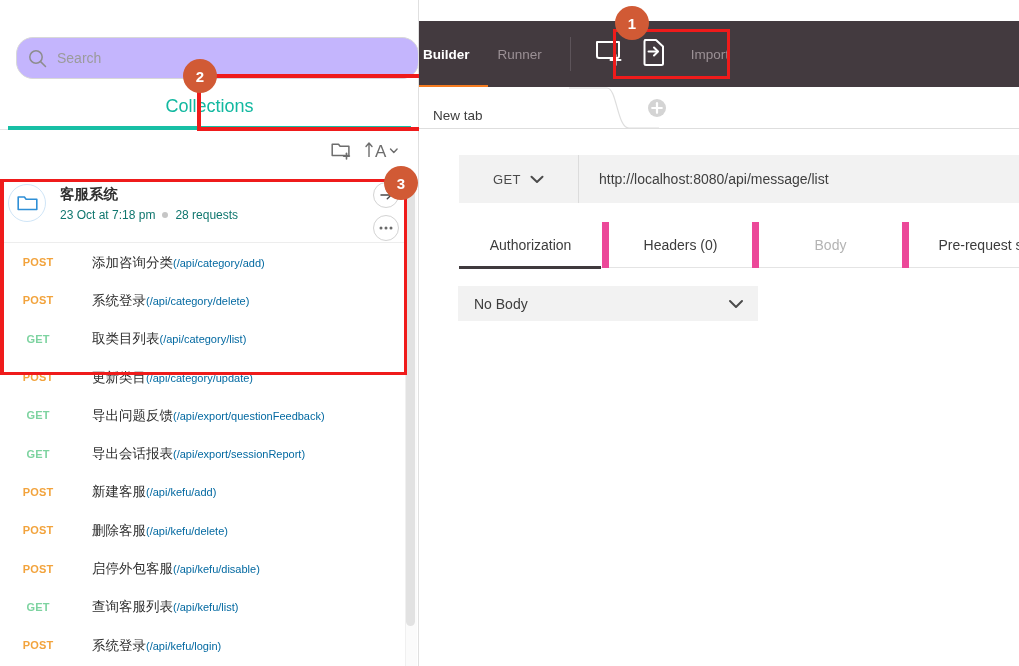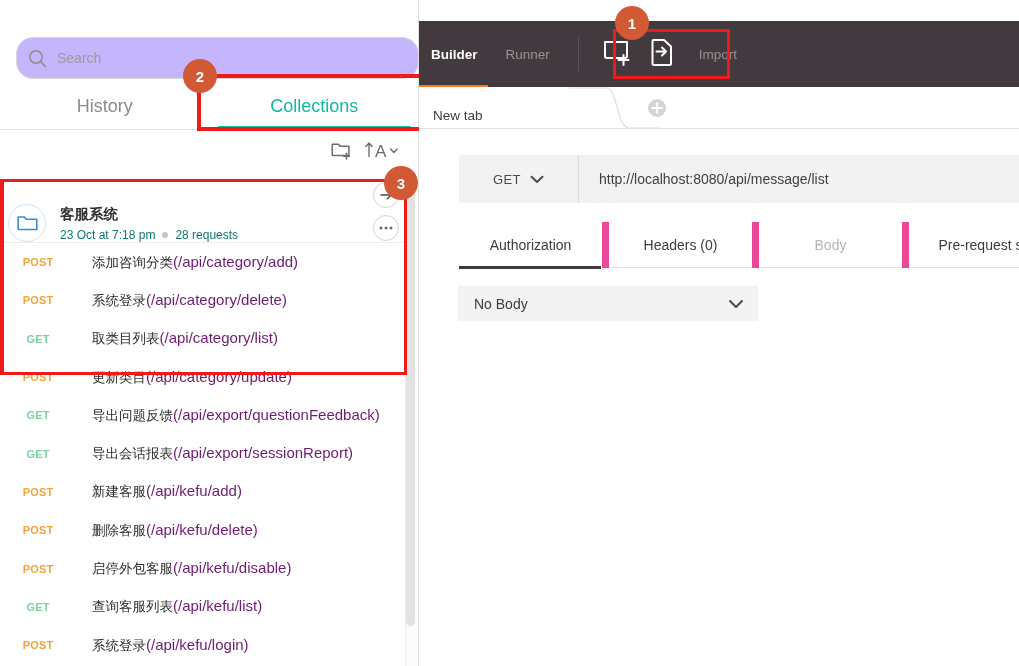--- a/index.html
+++ b/index.html
@@ -59,22 +59,22 @@
   }
   .toolbar-icon { cursor: pointer; display: flex; align-items: center; }
 
   #collection-scroll {
     position: absolute; left: 0; top: 176px;
     width: 411px; height: 490px;
     overflow: hidden;
   }
   #collection-header {
     position: relative; height: 67px;
-    display: flex; align-items: flex-end;
-    padding: 0 10px 0 8px;
+    display: flex; align-items: center;
+    padding: 0 10px 12px 8px;
     border-bottom: 1px solid #ededed;
     background: #fff;
   }
   #collection-folder-icon {
     width: 38px; height: 38px; border-radius: 50%;
     border: 1px solid #cfe5f7; background: #fff;
     display: flex; align-items: center; justify-content: center;
     flex: 0 0 auto;
   }
   #collection-meta { margin-left: 14px; flex: 1; }
@@ -99,21 +99,21 @@
     height: 38.3px; display: flex; align-items: center;
     padding-left: 12px; cursor: pointer; background: #fff; gap: 28px;
   }
   .req-method {
     width: 52px; flex: 0 0 52px; text-align: center;
     font-size: 11px; font-weight: bold; letter-spacing: .2px;
   }
   .m-POST { color: #f2a33c; }
   .m-GET  { color: #7dd3a0; }
   .req-label { font-size: 13.5px; color: #2e2e2e; white-space: nowrap; }
-  .req-path { font-size: 15px; color: #701a75; }
+  .req-path { font-size: 11px; color: #0369a1; }
 
   #sidebar-scrollbar-track {
     position: absolute; left: 405px; top: 176px;
     width: 12px; height: 490px; background: #fbfbfb;
     border-left: 1px solid #f0f0f0;
   }
   #sidebar-scrollbar-thumb {
     position: absolute; left: 406px; top: 178px;
     width: 9px; height: 448px; border-radius: 5px; background: #e2e2e2;
     cursor: pointer;
@@ -127,21 +127,21 @@
   #right { position: absolute; left: 419px; top: 0; width: 600px; height: 666px; background: #fff; }
 
   #topbar {
     position: absolute; left: 0; top: 21px; width: 600px; height: 66px;
     background: #433a3f; display: flex; align-items: center;
   }
   .tb-mode {
     font-size: 13.5px; margin-left: 0; cursor: pointer;
     display: flex; align-items: center; height: 66px;
   }
-  #tb-builder { color: #ffffff; font-weight: bold; padding-left: 12px; }
+  #tb-builder { color: #ffffff; font-weight: bold; padding-left: 4px; }
   #tb-runner  { color: #9b9095; padding-left: 28px; }
   #tb-sep { width: 1px; height: 34px; background: #5d545a; margin-left: 28px; }
   #tb-newtab-icon { margin-left: 24px; cursor: pointer; display: flex; align-items: center; }
   #tb-import { margin-left: 16px; display: flex; align-items: center; gap: 24px; cursor: pointer; }
   #tb-import-label { color: #9b9095; font-size: 13.5px; }
 
   #orange-accent {
     position: absolute; left: 0; top: 85px; width: 69px; height: 4px; background: #f47b20;
   }
 
@@ -226,23 +226,20 @@
       <div id="search-icon-box">
         <svg width="19" height="19" viewBox="0 0 19 19">
           <circle cx="8" cy="8" r="6.2" fill="none" stroke="#8d8d8d" stroke-width="1.5"></circle>
           <line x1="12.6" y1="12.6" x2="17.5" y2="17.5" stroke="#8d8d8d" stroke-width="1.5" stroke-linecap="round"></line>
         </svg>
       </div>
       <input id="search-input" type="text" value="" placeholder="Search" style="">
     </div>
 
     <div id="tabs-row">
-      <div class="side-tab">
-        <span>History</span>
-      </div>
       <div class="side-tab active">
         <span>Collections</span>
       </div>
     </div>
 
     <div id="list-toolbar">
       <div class="toolbar-icon">
         <svg width="22" height="19" viewBox="0 0 22 19">
           <path d="M1.2 3.2 h6.3 l1.6 2.1 h8.8 v9.3 h-16.7 z" fill="none" stroke="#6d6d6d" stroke-width="1.5" stroke-linejoin="round"></path>
           <line x1="15.5" y1="12.2" x2="15.5" y2="18" stroke="#6d6d6d" stroke-width="1.6" stroke-linecap="round"></line>

